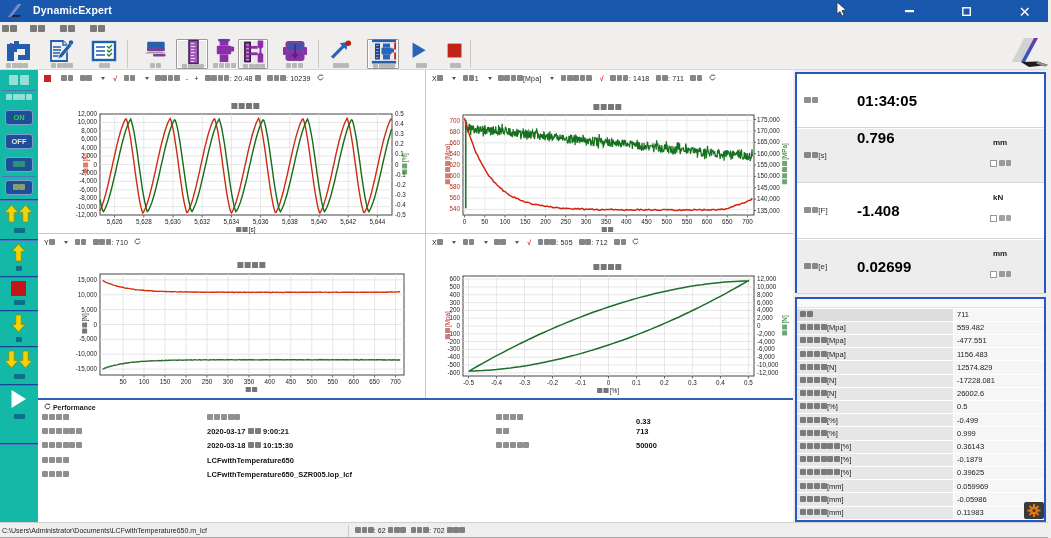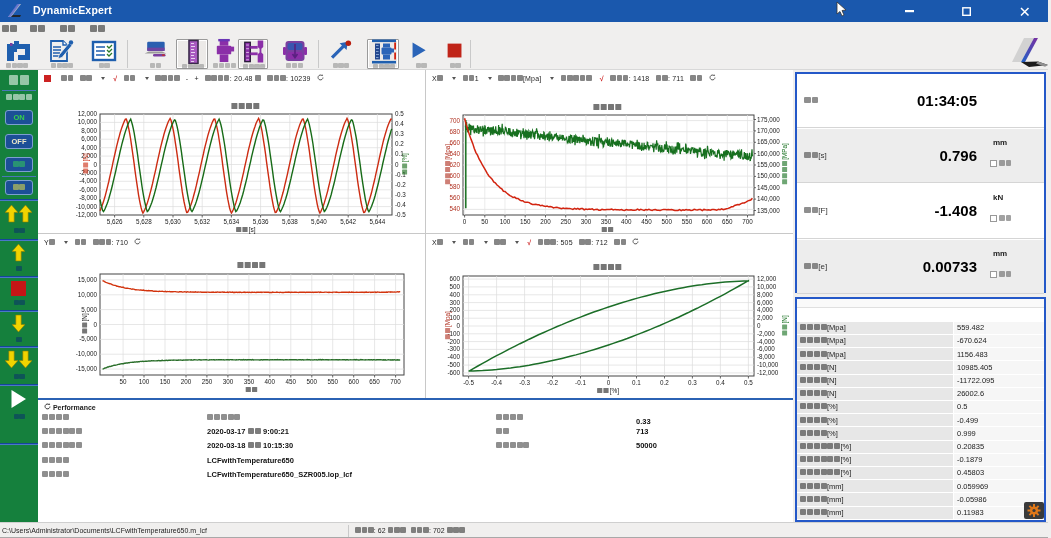--- a/index.html
+++ b/index.html
@@ -4,36 +4,36 @@
 body{font-family:"Liberation Sans",sans-serif;width:1051px;height:538px;position:relative;background:#f0efee;overflow:hidden}
 .abs{position:absolute}
 .titlebar{left:0;top:0;width:1051px;height:22px;background:#1a58ad}
 .menubar{left:0;top:22px;width:1051px;height:16px;background:#f0efee;font-size:8.5px;color:#1a1a1a}
 .menubar span{position:absolute;top:2px}
 .toolbar{left:0;top:38px;width:1051px;height:32px;background:#f0efee;border-bottom:1px solid #d8d8d8}
 .tbi{position:absolute;text-align:center}
 .tbl{font-size:6.5px;color:#8a8a8a;white-space:nowrap}
 .tsep{position:absolute;top:2px;width:1px;height:28px;background:#c9c9c9}
 .selbox{border:1px solid #9a9a9a;background:#eceae8;border-radius:1px;box-shadow:inset 0 0 0 1px #fff}
-.sidebar{left:0;top:70px;width:55px;height:452px;background:#15803d;color:#fff}
+.sidebar{left:0;top:70px;width:55px;height:452px;background:#14b8a6;color:#fff}
 .sbtn{position:absolute;left:5px;width:28px;height:15px;border:1px solid #7d9fd0;border-radius:3px;background:#1c4f97;text-align:center;font-size:7.5px;font-weight:bold;line-height:14px}
 .charts{left:38px;top:70px;width:755px;height:328px;background:#fff}
 .phead{position:absolute;left:0;top:0;width:100%;height:14px;font-size:7px;color:#222;white-space:nowrap;letter-spacing:0.2px}
 .phead>span{margin-right:6px}
 .k{display:inline-block;width:.8em;height:.8em;background:currentColor;opacity:.55;border-radius:1px;margin:0 .05em}
 .car{display:inline-block;width:0;height:0;border-left:2.8px solid transparent;border-right:2.8px solid transparent;border-top:3.5px solid #555;vertical-align:1px;margin:0 3px}
 .chk{color:#c22;font-size:7px;font-weight:bold;margin:0 2px}
 .infop{left:38px;top:398px;width:755px;height:124px;background:#fff;border-top:2px solid #2b62b4}
 .il{position:absolute;font-size:7.5px;color:#333;white-space:nowrap}
 .iv{position:absolute;font-size:7.5px;color:#111;font-weight:bold;white-space:nowrap}
 .rpanel1{left:795px;top:72px;width:251px;height:221px;background:#fff;border:2px solid #2458c8}
 .rpanel2{left:795px;top:297px;width:251px;height:225px;background:#fff;border:2px solid #2458c8}
 .mrow{position:absolute;left:0;width:247px}
 .mlab{position:absolute;left:7px;font-size:8px;color:#333}
-.mval{position:absolute;left:60px;width:120px;text-align:right;font-size:15px;font-weight:bold;color:#000}
+.mval{position:absolute;left:60px;width:120px;text-align:left;font-size:15px;font-weight:bold;color:#000}
 .munit{position:absolute;left:196px;font-size:8px;font-weight:bold;color:#222}
 .mclr{position:absolute;left:193px;font-size:7px;color:#555}
 .cb{display:inline-block;width:7px;height:7px;border:1px solid #999;background:#fff;vertical-align:-1px;margin-right:2px}
 .trow{position:absolute;left:0;width:247px;height:13.3px;font-size:7.5px;color:#222}
 .tlab{position:absolute;left:0;top:0;width:156px;height:12.4px;background:#e7e7e7;padding:1.5px 0 0 3px}
 .tval{position:absolute;left:157px;top:0;width:90px;height:12.4px;background:#f6f6f6;padding:1.5px 0 0 3px}
 .statusbar{left:0;top:522px;width:1051px;height:16px;background:#f0efee;border-top:1px solid #cfcfcf;border-bottom:1px solid #a8a8a8;font-size:7px;color:#222}
 </style></head><body>
 <div class="abs titlebar">
     <svg class="abs" style="left:7px;top:3px" width="15" height="15">
@@ -640,86 +640,90 @@
     <div class="il" style="left:458px;top:41.4px"><i class="k"></i><i class="k"></i><i class="k"></i><i class="k"></i><i class="k"></i></div>
     <div class="iv" style="left:598px;top:41.4px">50000</div>
   </div>
 <div class="abs rpanel1">
     <div class="mrow" style="top:0px;height:54px;background:#fff;border-bottom:1px solid #d5d5d5">
       <div class="mlab" style="top:22px"><i class="k"></i><i class="k"></i></div>
       <div class="mval" style="top:18px">01:34:05</div>
     </div>
     <div class="mrow" style="top:55px;height:54px;background:#ededed;border-bottom:1px solid #d5d5d5">
       <div class="mlab" style="top:22px"><i class="k"></i><i class="k"></i>[s]</div>
-      <div class="mval" style="top:18px">0.796</div>
+      <div class="mval" style="top:0">0.796</div>
       <div class="munit" style="top:9px">mm</div>
       <div class="mclr" style="top:31px"><span class="cb"></span><i class="k"></i><i class="k"></i></div>
     </div>
     <div class="mrow" style="top:110px;height:55px;background:#fff;border-bottom:1px solid #d5d5d5">
       <div class="mlab" style="top:22px"><i class="k"></i><i class="k"></i>[F]</div>
       <div class="mval" style="top:18px">-1.408</div>
       <div class="munit" style="top:9px">kN</div>
       <div class="mclr" style="top:31px"><span class="cb"></span><i class="k"></i><i class="k"></i></div>
     </div>
     <div class="mrow" style="top:166px;height:54px;background:#ededed;border-bottom:1px solid #d5d5d5">
       <div class="mlab" style="top:22px"><i class="k"></i><i class="k"></i>[e]</div>
-      <div class="mval" style="top:18px">0.00733</div>
+      <div class="mval" style="top:18px">0.02699</div>
       <div class="munit" style="top:9px">mm</div>
       <div class="mclr" style="top:31px"><span class="cb"></span><i class="k"></i><i class="k"></i></div>
     </div>
   </div>
 <div class="abs rpanel2">
     <div class="abs" style="left:0;top:0;width:247px;height:9px;background:#fafafa;border-bottom:1px solid #e0e0e0"></div>
+    <div class="trow" style="top:9.5px">
+      <div class="tlab" style="background:#dcdcdc"><i class="k"></i><i class="k"></i></div>
+      <div class="tval">711</div>
+    </div>
     <div class="trow" style="top:22.7px">
       <div class="tlab" style="background:#e7e7e7"><i class="k"></i><i class="k"></i><i class="k"></i><i class="k"></i>[Mpa]</div>
       <div class="tval">559.482</div>
     </div>
     <div class="trow" style="top:35.9px">
       <div class="tlab" style="background:#e7e7e7"><i class="k"></i><i class="k"></i><i class="k"></i><i class="k"></i>[Mpa]</div>
-      <div class="tval">-670.624</div>
+      <div class="tval">-477.551</div>
     </div>
     <div class="trow" style="top:49.1px">
       <div class="tlab" style="background:#e7e7e7"><i class="k"></i><i class="k"></i><i class="k"></i><i class="k"></i>[Mpa]</div>
       <div class="tval">1156.483</div>
     </div>
     <div class="trow" style="top:62.3px">
       <div class="tlab" style="background:#e7e7e7"><i class="k"></i><i class="k"></i><i class="k"></i><i class="k"></i>[N]</div>
-      <div class="tval">10985.405</div>
+      <div class="tval">12574.829</div>
     </div>
     <div class="trow" style="top:75.5px">
       <div class="tlab" style="background:#e7e7e7"><i class="k"></i><i class="k"></i><i class="k"></i><i class="k"></i>[N]</div>
-      <div class="tval">-11722.095</div>
+      <div class="tval">-17228.081</div>
     </div>
     <div class="trow" style="top:88.7px">
       <div class="tlab" style="background:#e7e7e7"><i class="k"></i><i class="k"></i><i class="k"></i><i class="k"></i>[N]</div>
       <div class="tval">26002.6</div>
     </div>
     <div class="trow" style="top:101.9px">
       <div class="tlab" style="background:#e7e7e7"><i class="k"></i><i class="k"></i><i class="k"></i><i class="k"></i>[%]</div>
       <div class="tval">0.5</div>
     </div>
     <div class="trow" style="top:115.1px">
       <div class="tlab" style="background:#e7e7e7"><i class="k"></i><i class="k"></i><i class="k"></i><i class="k"></i>[%]</div>
       <div class="tval">-0.499</div>
     </div>
     <div class="trow" style="top:128.3px">
       <div class="tlab" style="background:#e7e7e7"><i class="k"></i><i class="k"></i><i class="k"></i><i class="k"></i>[%]</div>
       <div class="tval">0.999</div>
     </div>
     <div class="trow" style="top:141.5px">
       <div class="tlab" style="background:#e7e7e7"><i class="k"></i><i class="k"></i><i class="k"></i><i class="k"></i><i class="k"></i><i class="k"></i>[%]</div>
-      <div class="tval">0.20835</div>
+      <div class="tval">0.36143</div>
     </div>
     <div class="trow" style="top:154.7px">
       <div class="tlab" style="background:#e7e7e7"><i class="k"></i><i class="k"></i><i class="k"></i><i class="k"></i><i class="k"></i><i class="k"></i>[%]</div>
       <div class="tval">-0.1879</div>
     </div>
     <div class="trow" style="top:167.9px">
       <div class="tlab" style="background:#e7e7e7"><i class="k"></i><i class="k"></i><i class="k"></i><i class="k"></i><i class="k"></i><i class="k"></i>[%]</div>
-      <div class="tval">0.45803</div>
+      <div class="tval">0.39625</div>
     </div>
     <div class="trow" style="top:181.1px">
       <div class="tlab" style="background:#e7e7e7"><i class="k"></i><i class="k"></i><i class="k"></i><i class="k"></i>[mm]</div>
       <div class="tval">0.059969</div>
     </div>
     <div class="trow" style="top:194.3px">
       <div class="tlab" style="background:#e7e7e7"><i class="k"></i><i class="k"></i><i class="k"></i><i class="k"></i>[mm]</div>
       <div class="tval">-0.05986</div>
     </div>
     <div class="trow" style="top:207.5px">

